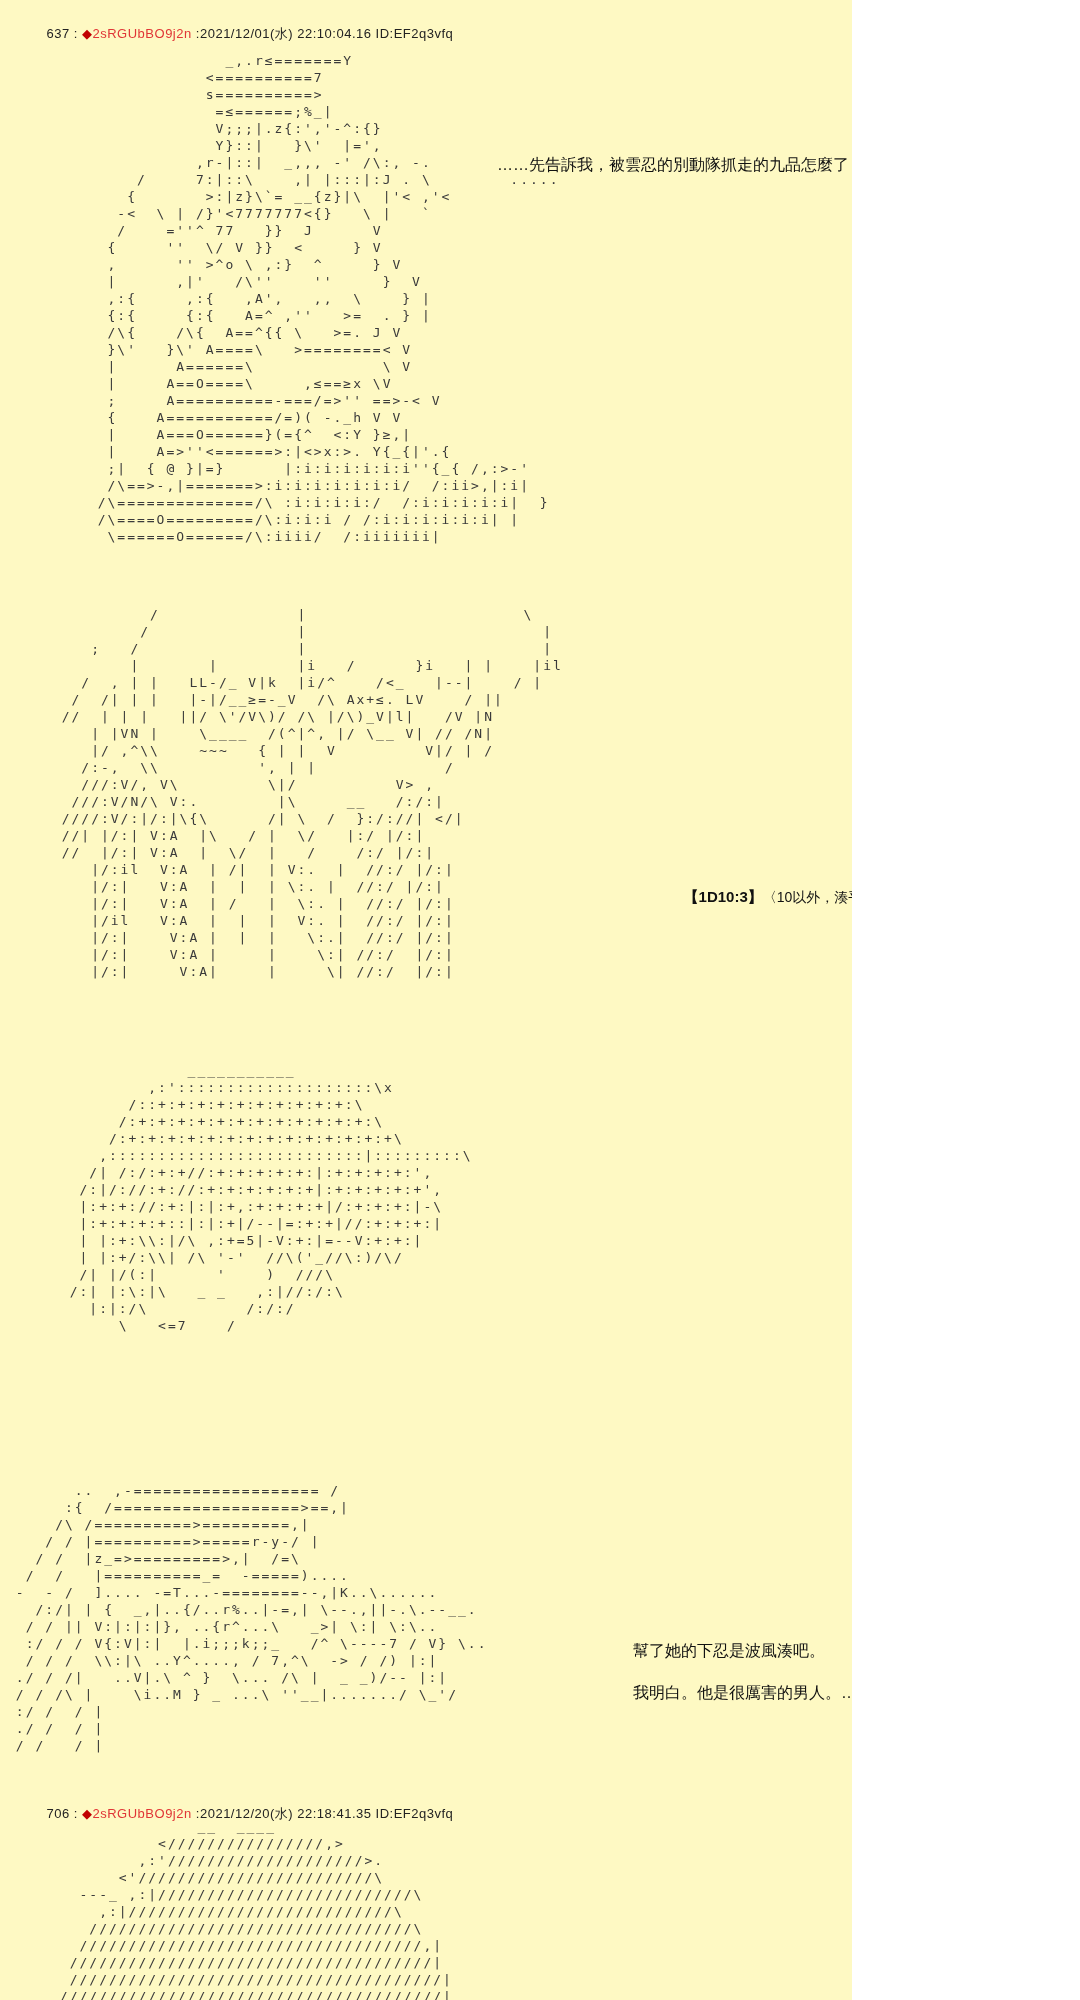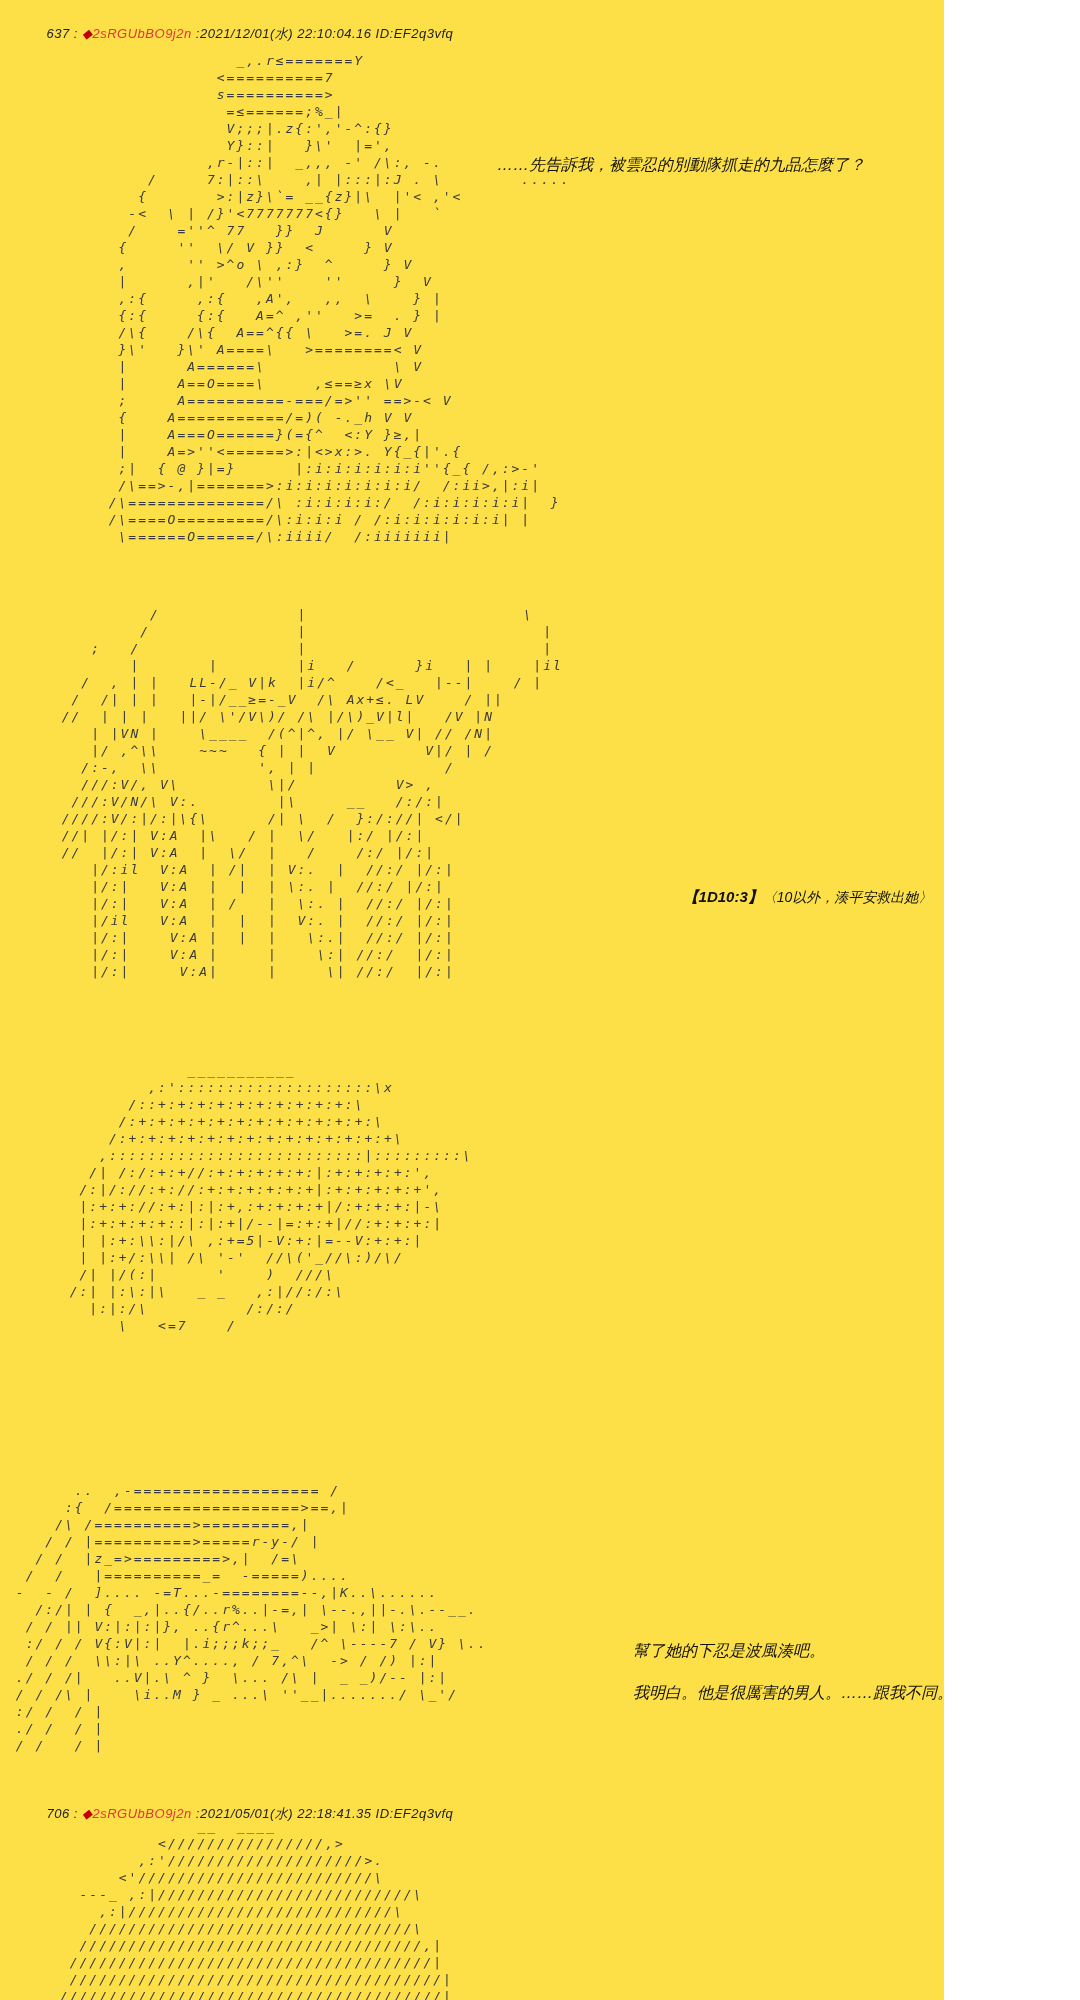--- a/index.html
+++ b/index.html
@@ -1,20 +1,19 @@
 <!DOCTYPE html>
 <html><head>
 <meta charset="utf-8">
 <style>
   html,body { margin:0; padding:0; background:#ffffff; }
   .page {
-    position:relative; width:944px; height:2000px; overflow:hidden;
-    background:#fde047; color:#1a1a1a;
+    position:relative; width:852px; height:2000px; overflow:hidden;
+    background:#fef9c3; color:#1a1a1a;
     font-family:"Liberation Sans", sans-serif;
-    font-style:italic;
   }
   .post-header {
     position:absolute; font-size:13px; white-space:pre; color:#222222;
     letter-spacing:0.5px;
   }
   .post-number, .post-meta { color:#222222; }
   .trip-diamond { color:#c00000; }
   .trip-name { color:#e03636; }
   .aa {
     position:absolute; margin:0;
@@ -32,21 +31,21 @@
 </style>
 </head>
 <body>
 
 <div class="page">
 
   <div class="post-header" style="left:30px; top:10px;">
     <span>637</span><span> : </span><span class="trip-diamond">◆</span><span class="trip-name">2sRGUbBO9j2n</span><span class="post-meta"> :2021/12/01(水) 22:10:04.16 ID:EF2q3vfq</span>
   </div>
 
-  <pre class="aa" style="left:89px; top:52px;">               _,.r≤=======Y
+  <pre class="aa" style="left:78px; top:52px;">               _,.r≤=======Y
              &lt;==========7
              s==========&gt;
               =≤======;%_|
               V;;;|.z{:','-^:{}
               Y}::|   }\'  |=',
             ,r-|::|  _,,, -' /\:, -.
       /     7:|::\    ,| |:::|:J . \        .....
      {       &gt;:|z}\`= __{z}|\  |'&lt; ,'&lt;
     -&lt;  \ | /}'&lt;7777777&lt;{}   \ |   `
     /    =''^ 77   }}  J      V
@@ -131,21 +130,21 @@
  ./ / /|   ..V|.\ ^ }  \... /\ |  _ _)/-- |:|
  / / /\ |    \i..M } _ ...\ ''__|......./ \_'/
  :/ /  / |
  ./ /  / |
  / /   / |</pre>
 
   <div class="dialogue multiline" style="left:633px; top:1630px;">幫了她的下忍是波風湊吧。
 我明白。他是很厲害的男人。……跟我不同。</div>
 
   <div class="post-header" style="left:30px; top:1790px;">
-    <span>706</span><span> : </span><span class="trip-diamond">◆</span><span class="trip-name">2sRGUbBO9j2n</span><span class="post-meta"> :2021/05/01(水) 22:18:41.35 ID:EF2q3vfq</span>
+    <span>706</span><span> : </span><span class="trip-diamond">◆</span><span class="trip-name">2sRGUbBO9j2n</span><span class="post-meta"> :2021/12/20(水) 22:18:41.35 ID:EF2q3vfq</span>
   </div>
 
   <pre class="aa" style="left:50px; top:1818px;">               __  ____
            &lt;////////////////,&gt;
          ,:'////////////////////&gt;.
        &lt;'////////////////////////\
    ---_ ,:|//////////////////////////\
      ,:|///////////////////////////\
     /////////////////////////////////\
    ///////////////////////////////////,|

